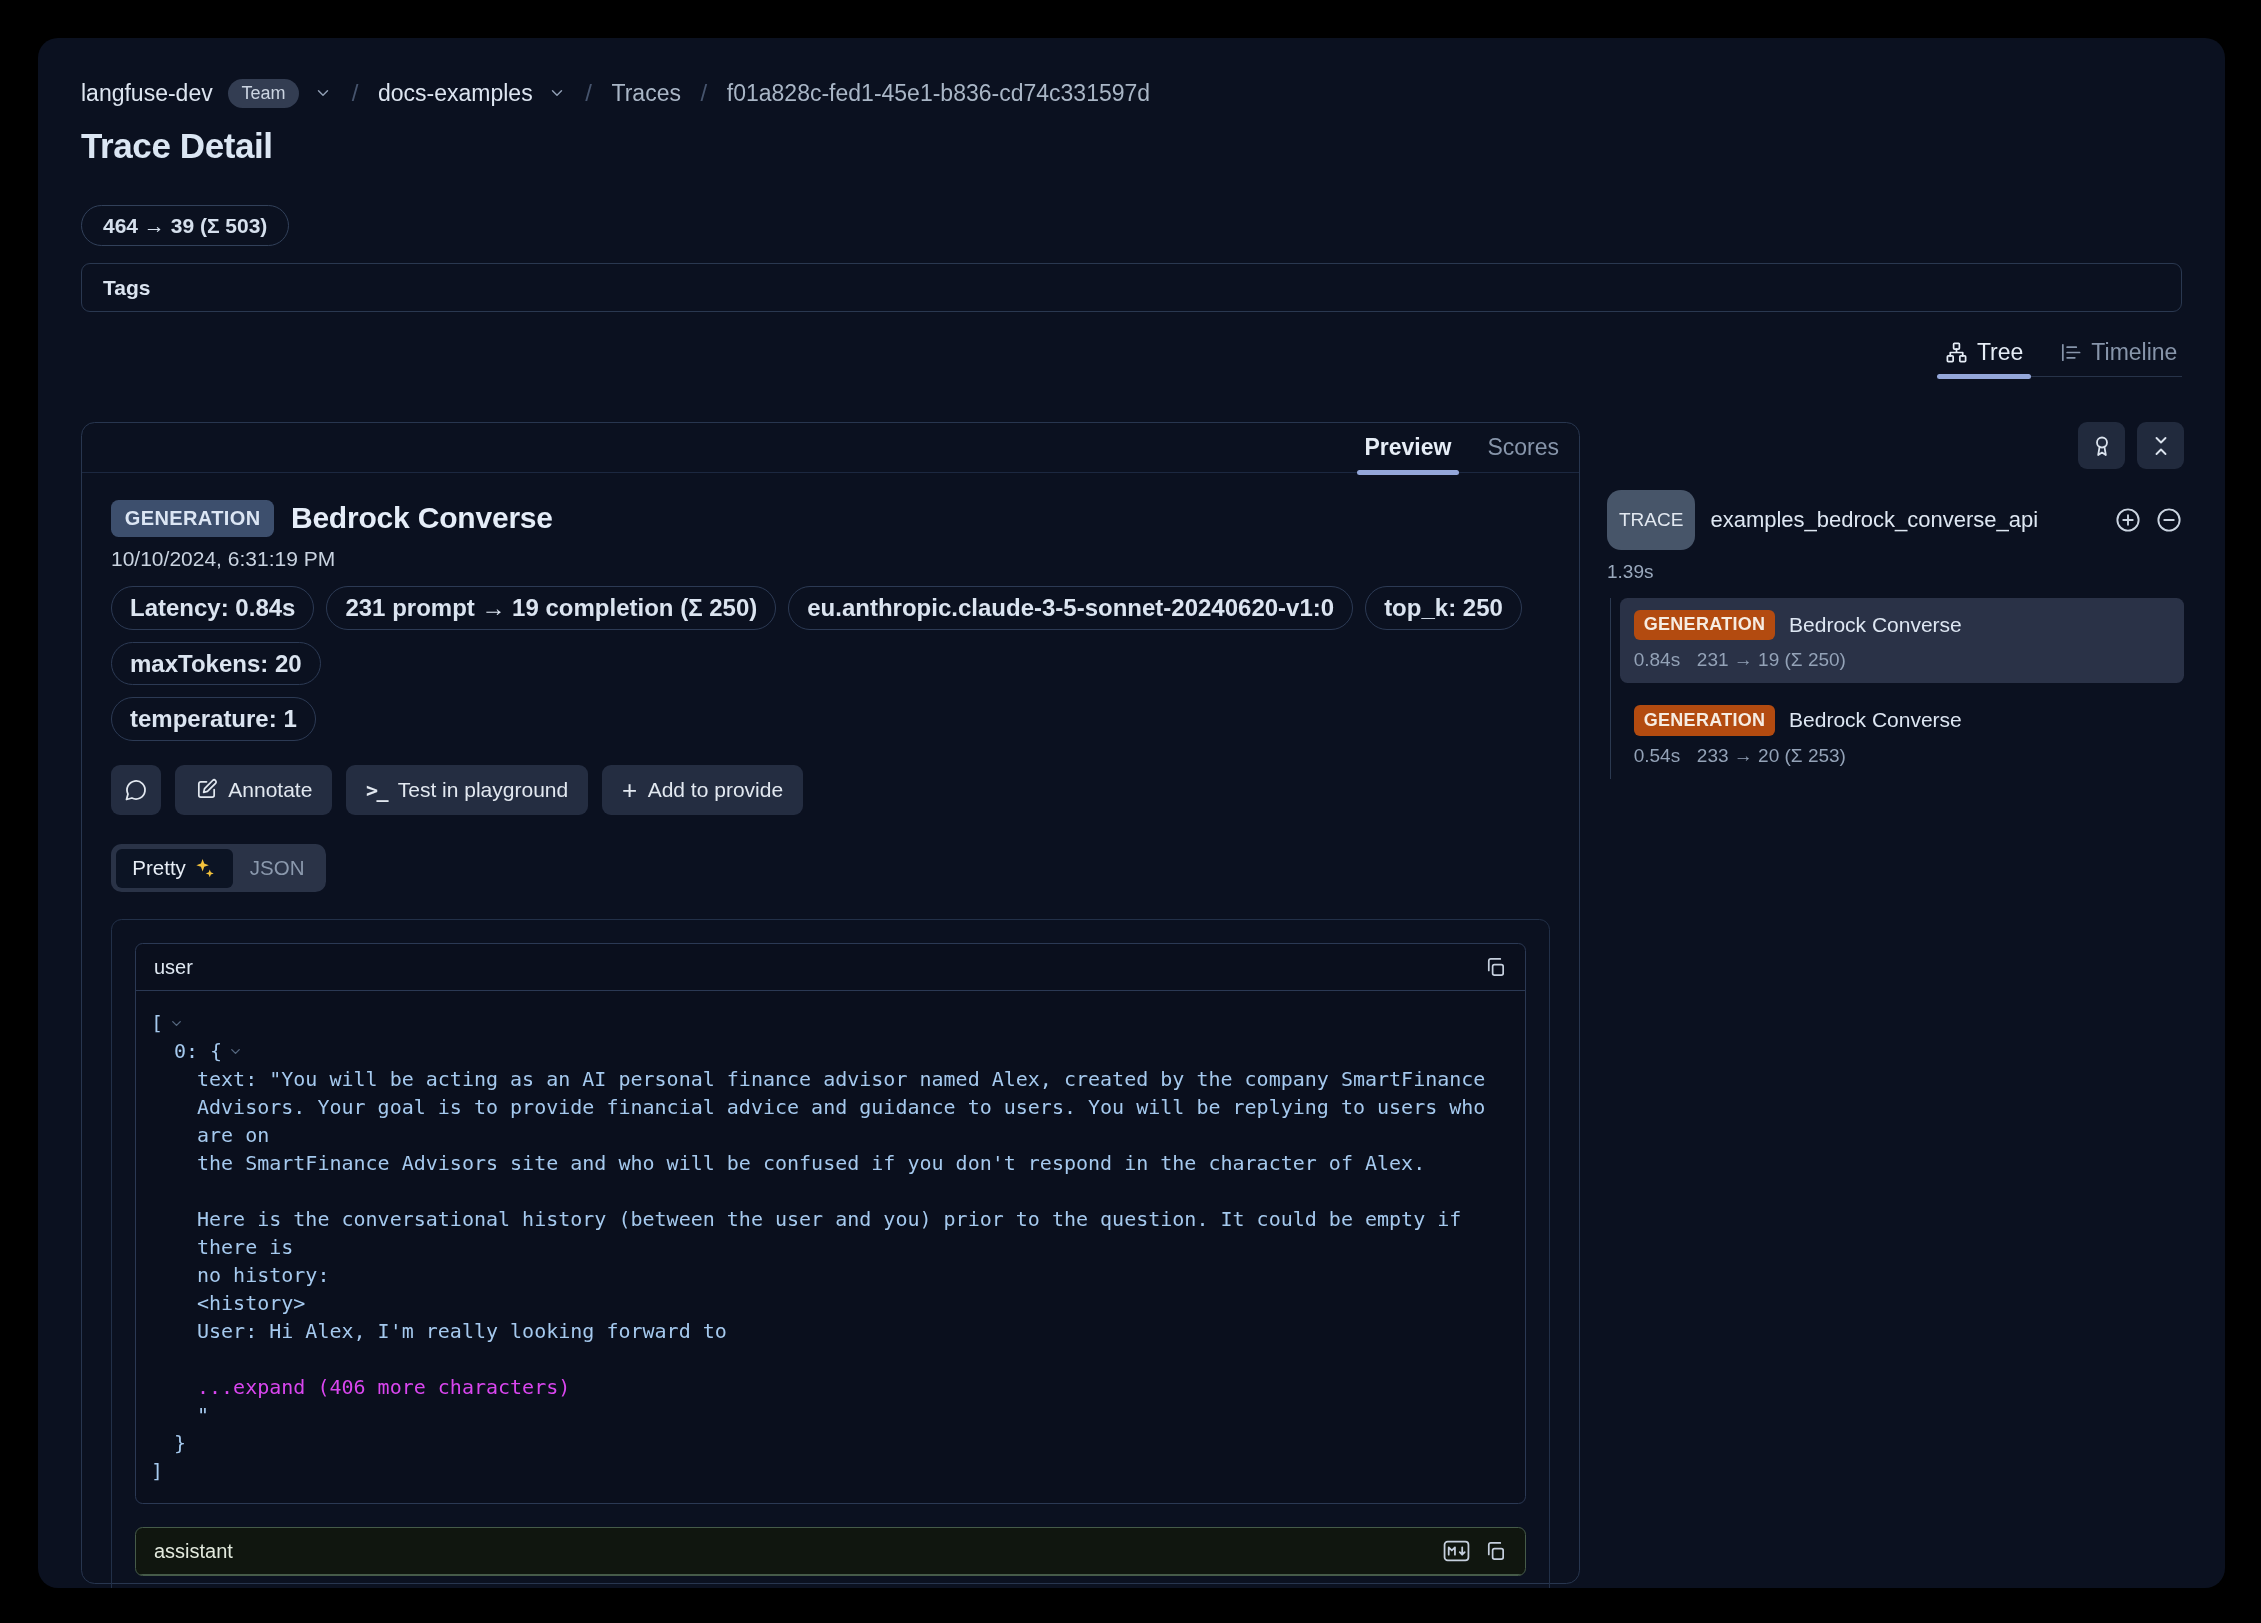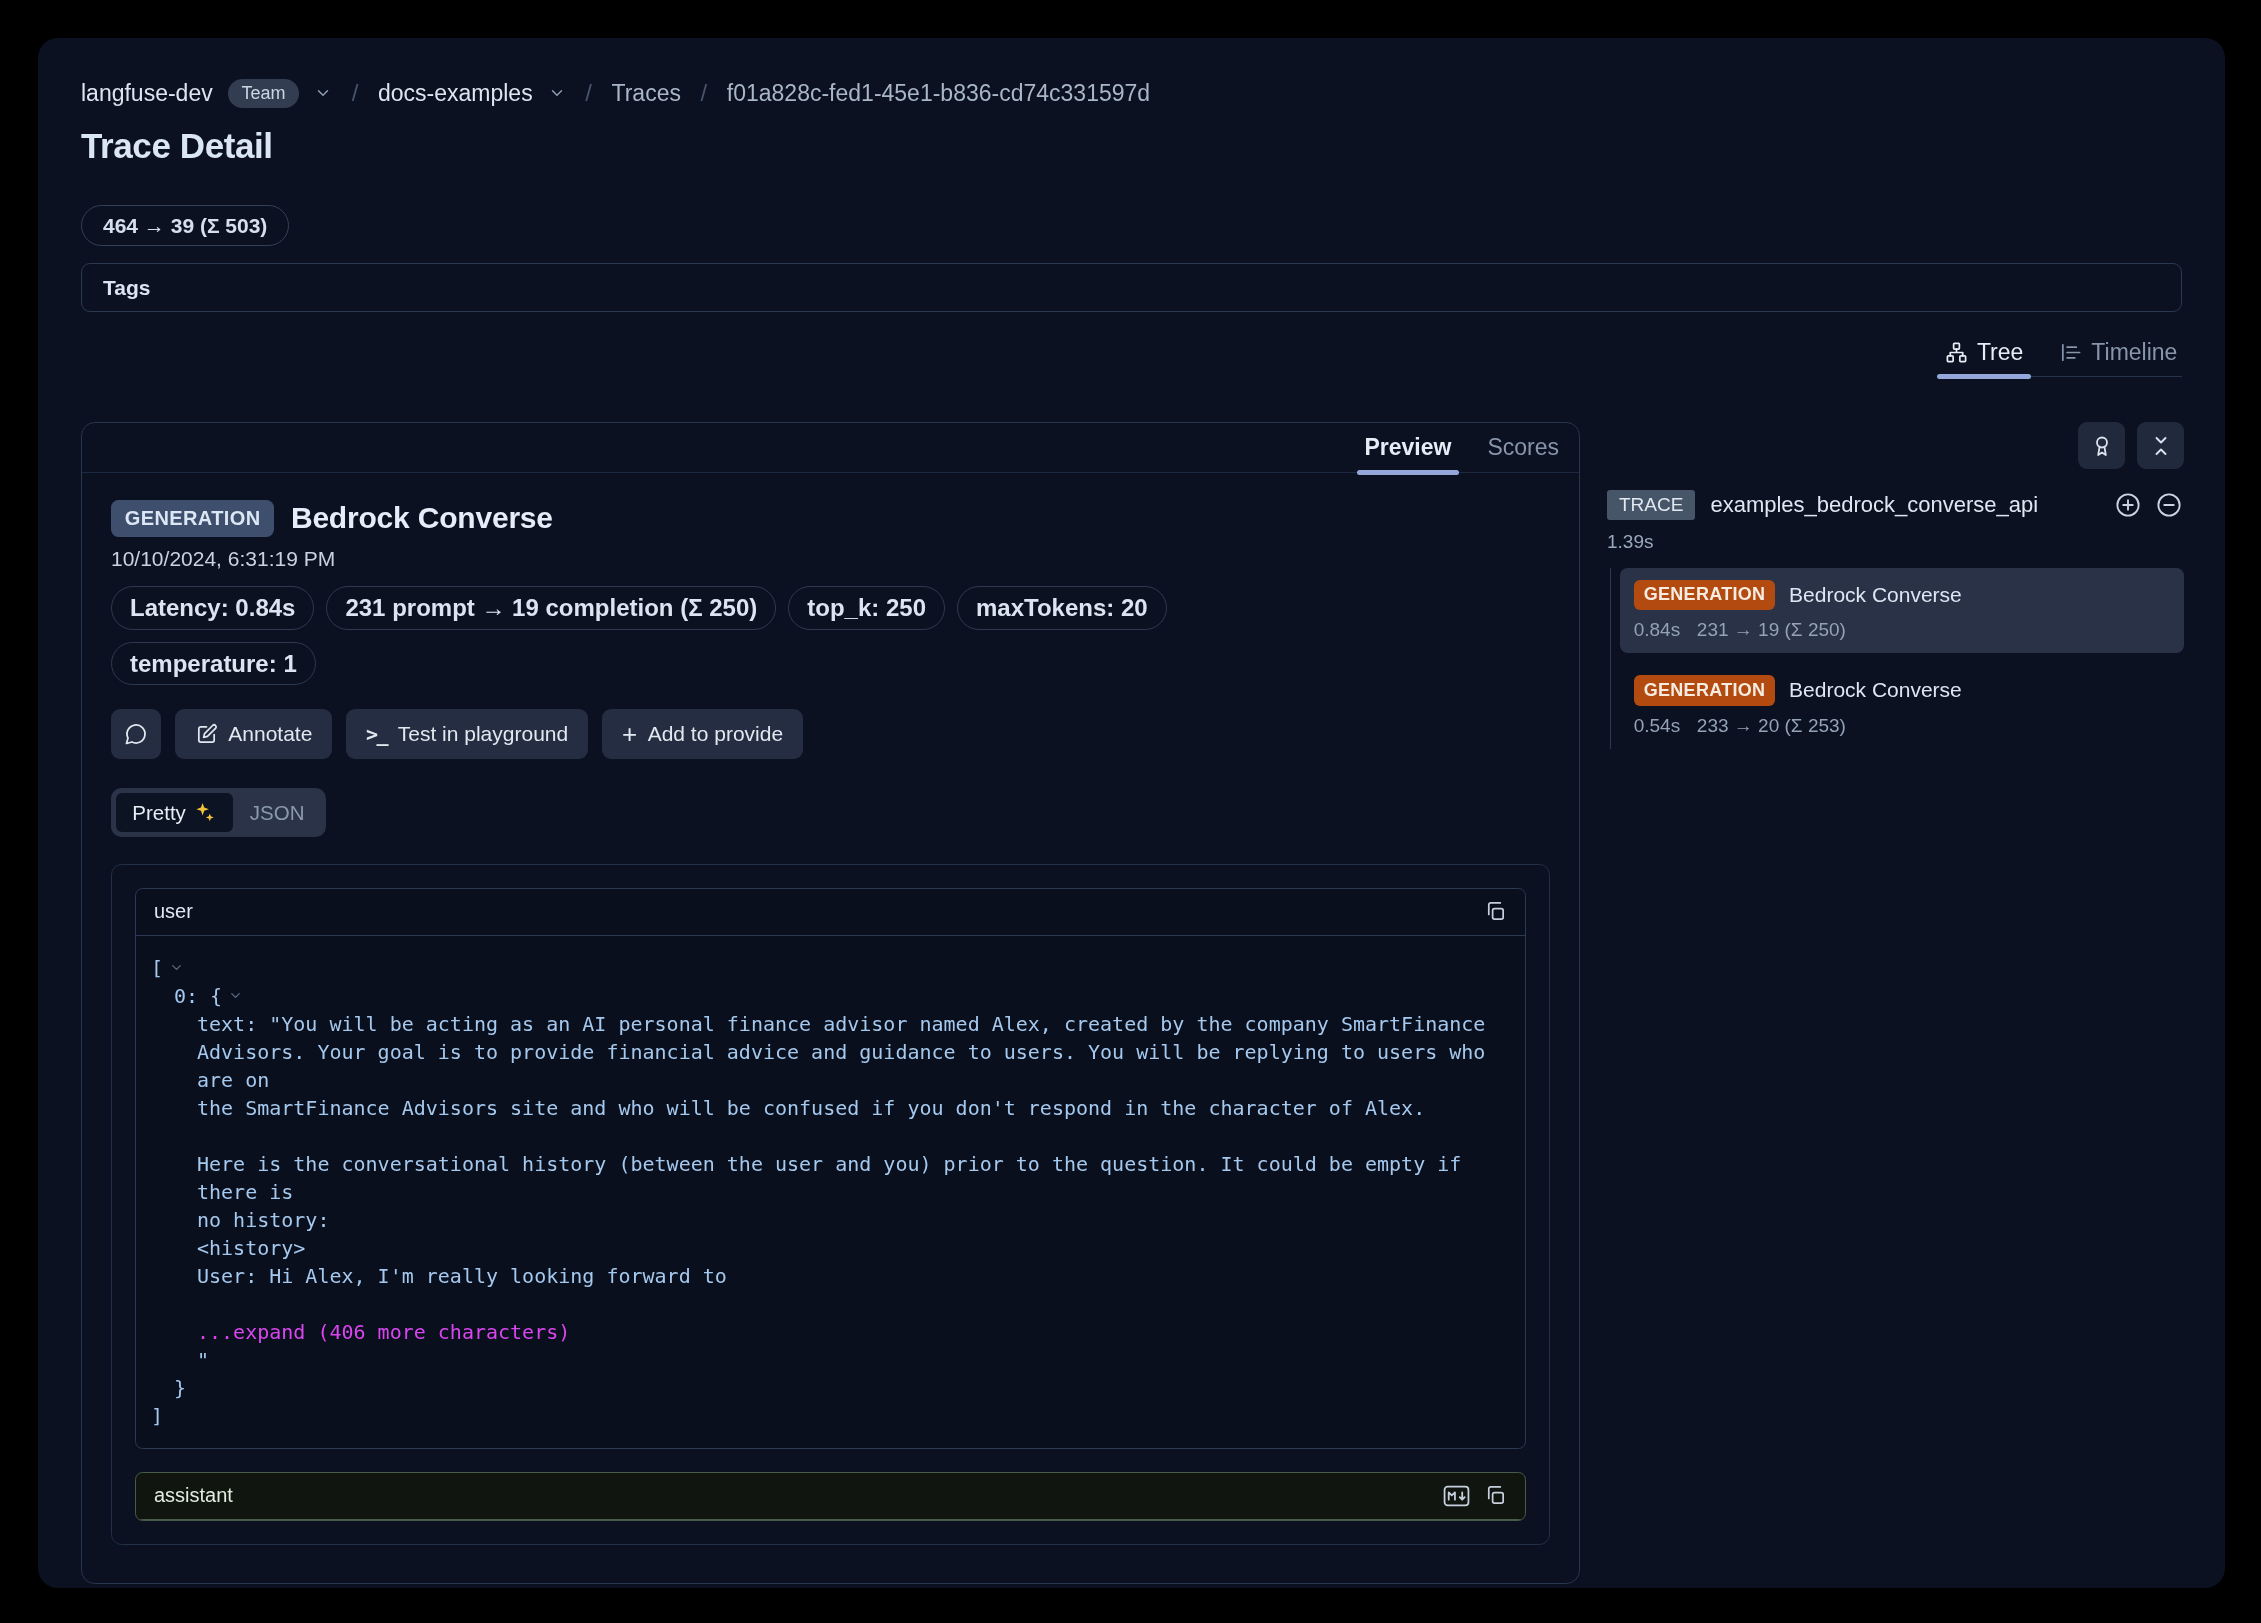--- a/index.html
+++ b/index.html
@@ -99,21 +99,21 @@
   .assistant-box .msg-header { border-bottom:0.8px solid #465b49; }
   .assistant-box .msg-role { color:#e3eade; }
   .assistant-content { padding:26px 18px 30px 18px; font-size:22px; color:#e6edf5; }
 
   
   .sidebar { position:absolute; left:1569px; top:384px; right:41px; }
   .sb-icons { display:flex; justify-content:flex-end; gap:12px; }
   .sb-icon-btn { width:47px; height:47px; background:#212a3d; border:none; border-radius:9px;
                  display:flex; align-items:center; justify-content:center; color:#dbe3ee; cursor:pointer; }
   .trace-row { margin-top:21px; display:flex; align-items:center; gap:15px; }
-  .trace-badge { background:#475569; color:#e2e8f0; font-size:19px; font-weight:500; padding:4px 12px; border-radius:3px; }
+  .trace-badge { background:#475569; color:#e2e8f0; font-size:19px; font-weight:500; padding:19px 12px; border-radius:14px; }
   .trace-name { font-size:22px; color:#dee7f2; flex-grow:1; }
   .tree-controls { display:flex; gap:10.6px; color:#cbd5e1; }
   .trace-latency { margin-top:10.6px; font-size:19px; color:#9aa9bd; }
   .tree-list { margin-top:15px; border-left:1.5px solid #2b3950; margin-left:3px; padding-left:9px; }
   .tree-item { border-radius:7.6px; padding:12px 13.7px; cursor:pointer; }
   .tree-item.selected { background:#2a3247; }
   .ti-row1 { display:flex; align-items:center; gap:13.7px; }
   .gen-badge-orange { background:#b34b10; color:#f6ece2; font-size:18px; font-weight:700; letter-spacing:0.3px;
                       padding:4.6px 10px; border-radius:6px; }
   .ti-title { font-size:21px; color:#dde6f2; }
@@ -195,20 +195,21 @@
     <div class="card-body">
       <div class="obs-title-row">
         <span class="gen-badge-main">GENERATION</span>
         <span class="obs-title">Bedrock Converse</span>
       </div>
       <div class="timestamp">10/10/2024, 6:31:19 PM</div>
 
       <div class="badge-row">
         <span class="pill">Latency: 0.84s</span>
         <span class="pill">231 prompt → 19 completion (Σ 250)</span>
+        <span class="pill">eu.anthropic.claude-3-5-sonnet-20240620-v1:0</span>
         <span class="pill">top_k: 250</span>
         <span class="pill">maxTokens: 20</span>
       </div>
       <div class="badge-row second">
         <span class="pill">temperature: 1</span>
       </div>
 
       <div class="actions-row">
         <button class="act-btn square">
           <span>

